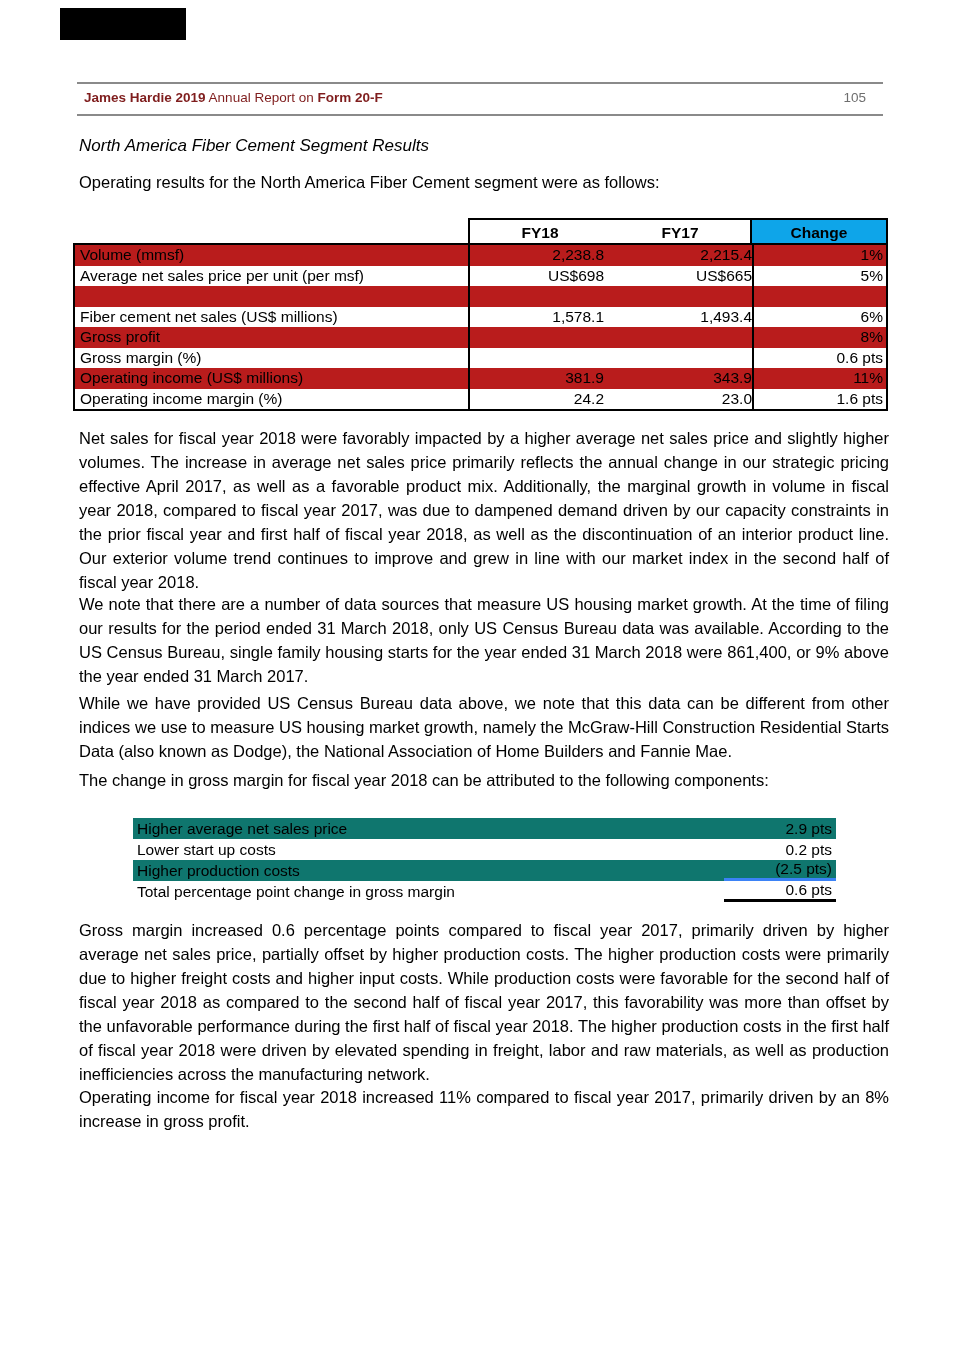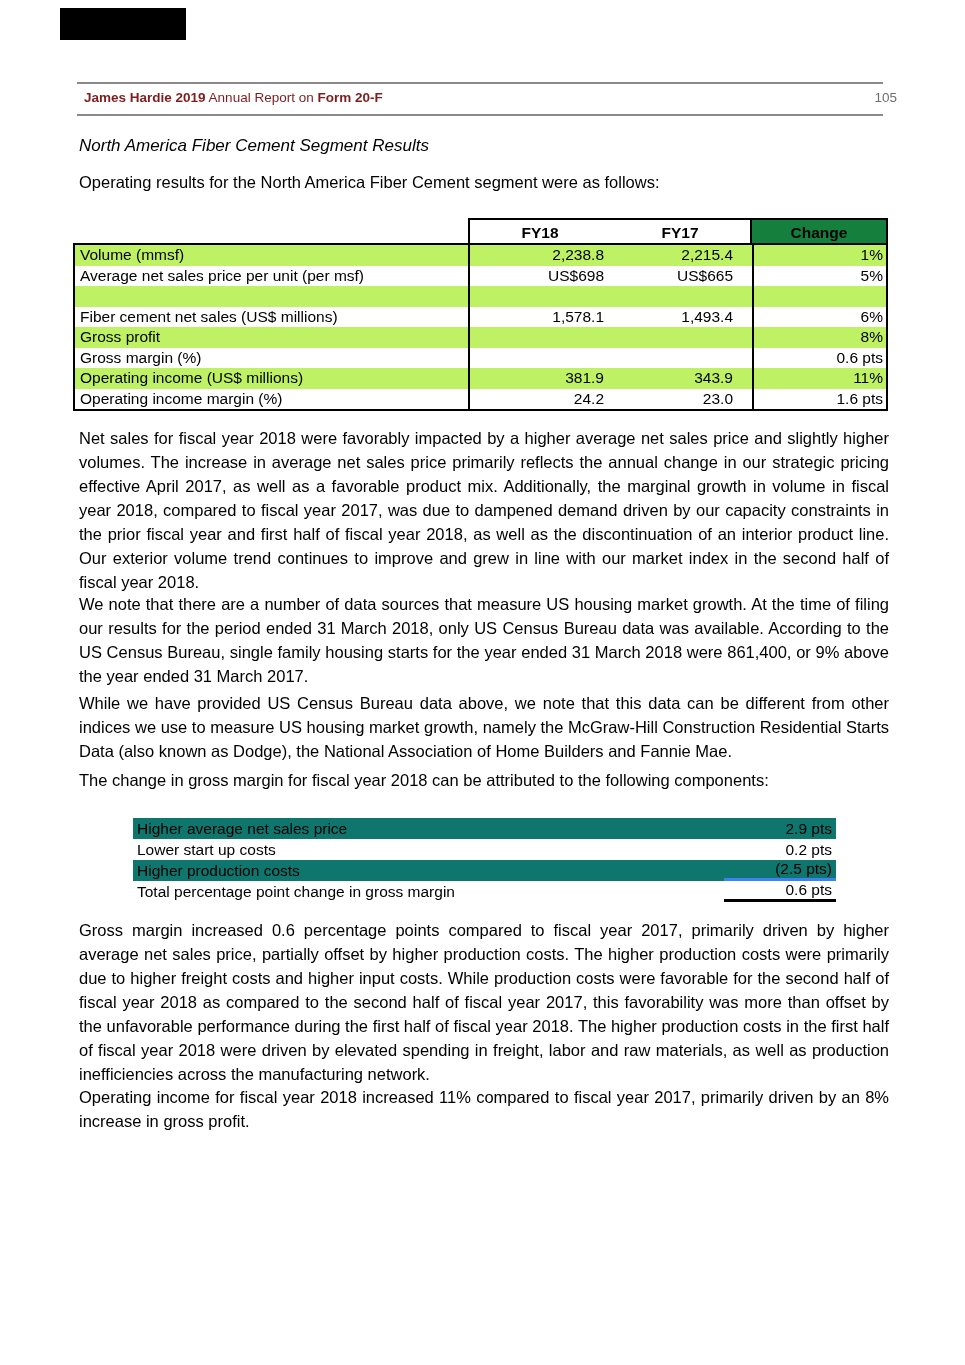--- a/index.html
+++ b/index.html
@@ -11,48 +11,48 @@
   
   .logo-block{position:absolute;left:60px;top:8px;width:126px;height:32px;background:#000;}
   .rule{position:absolute;left:77px;width:806px;height:2px;background:#8a8a8a;}
   .rule-top{top:82px;}
   .rule-bottom{top:114px;}
   .header-line{
     position:absolute;left:84px;top:90px;width:796px;height:20px;
     font-size:13.5px;color:#7f1d1d;white-space:nowrap;
   }
   .header-line .b{font-weight:bold;}
-  .page-number{position:absolute;right:68px;top:90px;font-size:13.5px;color:#6e6e6e;}
+  .page-number{position:absolute;right:99px;top:90px;font-size:13.5px;color:#6e6e6e;}
   
   .section-title{position:absolute;left:79px;top:136px;font-size:17px;font-style:italic;}
   .intro{position:absolute;left:79px;top:173px;font-size:16.5px;}
   
   .t1{position:absolute;left:73px;top:218px;width:815px;font-size:15.5px;}
   .t1-headgroup{
     position:absolute;left:395px;top:0;width:284px;height:27px;box-sizing:border-box;
     border:2px solid #000;border-bottom:none;display:flex;
   }
   .t1-headgroup span{flex:1;display:flex;align-items:center;justify-content:center;font-weight:bold;}
   .t1-headchange{
     position:absolute;left:677px;top:0;width:138px;height:27px;box-sizing:border-box;
     border:2px solid #000;border-bottom:none;display:flex;align-items:center;justify-content:center;
-    font-weight:bold;background:#15803d;
+    font-weight:bold;background:#0ea5e9;
   }
   .t1-body{
     position:absolute;left:0;top:25px;width:815px;height:168px;box-sizing:border-box;
     border:2px solid #000;
   }
   .t1-div{position:absolute;top:0;bottom:0;width:2px;background:#000;}
   .t1-div1{left:393px;}
   .t1-div2{left:677px;}
   .t1-row{display:flex;height:20.5px;align-items:center;}
-  .t1-row.shaded{background:#bef264;}
+  .t1-row.shaded{background:#b91c1c;}
   .t1-label{width:393px;box-sizing:border-box;padding-left:5px;white-space:nowrap;overflow:hidden;}
   .t1-fy18{width:142px;box-sizing:border-box;padding-right:6px;text-align:right;}
-  .t1-fy17{width:142px;box-sizing:border-box;padding-right:19px;text-align:right;}
+  .t1-fy17{width:142px;box-sizing:border-box;padding-right:0;text-align:right;}
   .t1-change{flex:1;box-sizing:border-box;padding-right:3px;text-align:right;}
   
   .para{
     position:absolute;left:79px;width:810px;font-size:16.5px;line-height:24px;
     text-align:justify;
   }
   .p1{top:426px;}
   .p2{top:592px;}
   .p3{top:691px;}
   .gm-intro{position:absolute;left:79px;top:771px;font-size:16.5px;}

